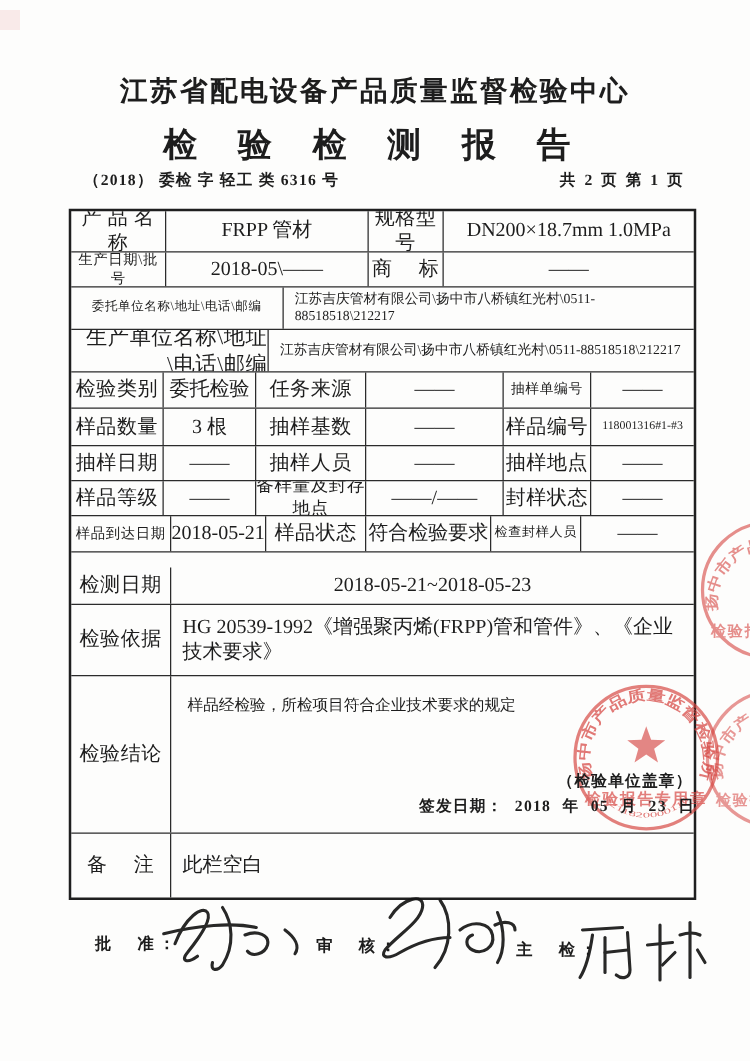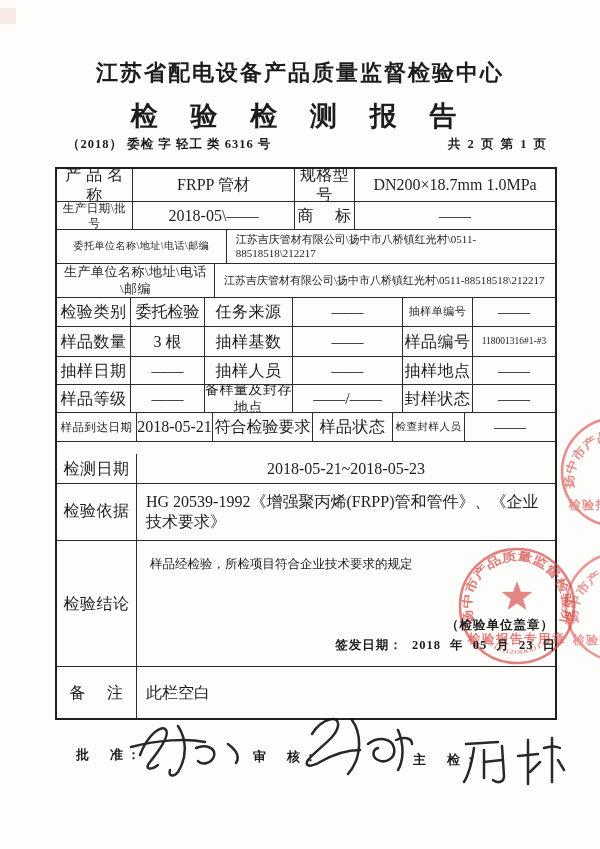--- a/index.html
+++ b/index.html
@@ -60,21 +60,21 @@
       <div class="tcell lbl" style="width: 76px; font-size: 11.5px;">生产日期\批号</div>
       <div class="tcell val" style="width: 162px;">2018-05\——</div>
       <div class="tcell lbl" style="width: 60px;">商　 标</div>
       <div class="tcell val" style="width: 200px;">——</div>
     </div>
     <div class="trow" style="height: 33px;">
       <div class="tcell lbl" style="width: 176px; font-size: 10px;">委托单位名称\地址\电话\邮编</div>
       <div class="tcell left" style="width: 340px; font-size: 11px;">江苏吉庆管材有限公司\扬中市八桥镇红光村\0511-88518518\212217</div>
     </div>
     <div class="trow" style="height: 33px;">
-      <div class="tcell lbl" style="width: 158px; font-size: 13px;">生产单位名称\地址\电话\邮编</div>
+      <div class="tcell lbl" style="width: 158px; font-size: 17px; text-align: right;">生产单位名称\地址\电话\邮编</div>
       <div class="tcell left" style="width: 340px; font-size: 11px;">江苏吉庆管材有限公司\扬中市八桥镇红光村\0511-88518518\212217</div>
     </div>
     <div class="trow" style="height: 28px;">
       <div class="tcell lbl" style="width: 74px;">检验类别</div>
       <div class="tcell val" style="width: 74px;">委托检验</div>
       <div class="tcell lbl" style="width: 88px;">任务来源</div>
       <div class="tcell val" style="width: 110px;">——</div>
       <div class="tcell lbl" style="width: 70px; font-size: 11px;">抽样单编号</div>
       <div class="tcell val" style="width: 82px;">——</div>
     </div>
@@ -98,31 +98,31 @@
       <div class="tcell lbl" style="width: 74px;">样品等级</div>
       <div class="tcell val" style="width: 74px;">——</div>
       <div class="tcell lbl" style="width: 88px; font-size: 14px;">备样量及封存地点</div>
       <div class="tcell val" style="width: 110px;">——/——</div>
       <div class="tcell lbl" style="width: 70px;">封样状态</div>
       <div class="tcell val" style="width: 82px;">——</div>
     </div>
     <div class="trow" style="height: 28px;">
       <div class="tcell lbl" style="width: 80px; font-size: 11.5px;">样品到达日期</div>
       <div class="tcell val" style="width: 76px;">2018-05-21</div>
+      <div class="tcell lbl" style="width: 80px;">样品状态</div>
       <div class="tcell val" style="width: 100px;">符合检验要求</div>
-      <div class="tcell lbl" style="width: 80px;">样品状态</div>
       <div class="tcell lbl" style="width: 72px; font-size: 10.5px;">检查封样人员</div>
       <div class="tcell val" style="width: 90px;">——</div>
     </div>
     <div class="trow" style="height: 29px; margin-top: 12px;">
       <div class="tcell lbl" style="width: 80px;">检测日期</div>
       <div class="tcell val" style="width: 418px; text-align: right;">2018-05-21~2018-05-23</div>
     </div>
     <div class="trow" style="height: 56px;">
-      <div class="tcell lbl" style="width: 80px; font-family: Liberation Mono, monospace;">检验依据</div>
+      <div class="tcell lbl" style="width: 80px;">检验依据</div>
       <div class="tcell left" style="width: 418px;">HG 20539-1992《增强聚丙烯(FRPP)管和管件》、《企业技术要求》</div>
     </div>
     <div class="trow" style="height: 125px;">
       <div class="tcell lbl" style="width: 80px;">检验结论</div>
       <div class="tcell left" style="width: 418px;"></div>
     </div>
     <div class="trow" style="height: 51px;">
       <div class="tcell lbl" style="width: 80px;">备　 注</div>
       <div class="tcell left" style="width: 418px;">此栏空白</div>
     </div>

